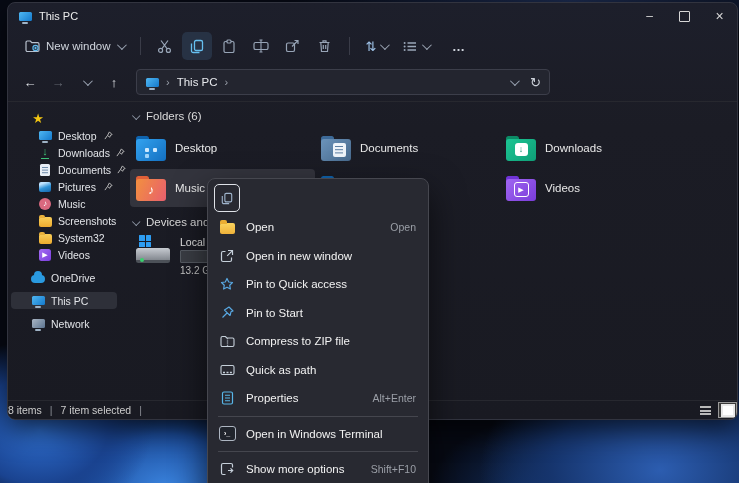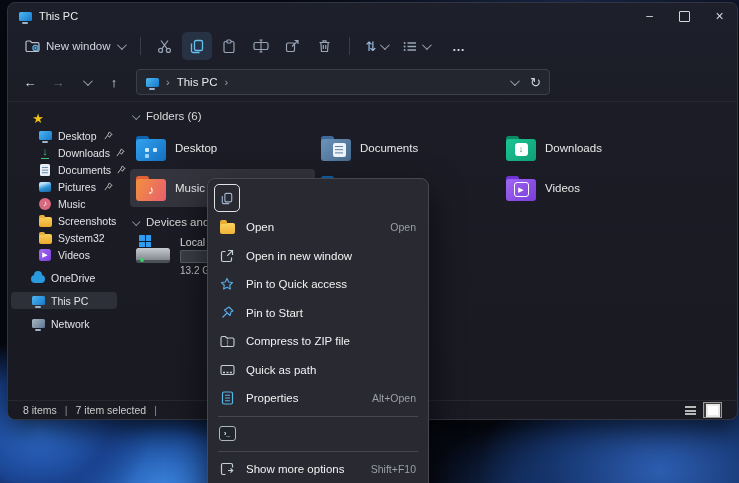--- a/index.html
+++ b/index.html
@@ -97,21 +97,21 @@
   .winflag{position:absolute;left:3px;top:0;width:12px;height:12px;display:grid;grid-template-columns:5.5px 5.5px;grid-template-rows:5.5px 5.5px;gap:1px;}
   .winflag span{background:#2e9df2;border-radius:.5px;}
   .drv-body{position:absolute;left:0;bottom:2px;width:34px;height:12px;border-radius:2.5px;
     background:linear-gradient(#c7cbd1,#83888f);border-bottom:3px solid #4c5158;}
   .led{position:absolute;left:4px;bottom:3px;width:4px;height:4px;border-radius:50%;background:#3ad06e;}
   .drv-info{display:flex;flex-direction:column;gap:2px;font-size:10.5px;color:#e4e4e4;padding-top:1px;}
   .usagebar{width:64px;height:11px;background:#3a3d44;border:1px solid #555a62;border-radius:1px;overflow:hidden;}
   .usagefill{height:100%;width:97%;background:#2aa5dd;}
   .freetext{color:#c6c6c6;font-size:10px;}
   
-  .statusbar{height:18px;flex:none;display:flex;align-items:center;gap:8px;padding:0 15px;
+  .statusbar{height:18px;flex:none;display:flex;align-items:center;gap:8px;padding:0 0;
     font-size:10.5px;color:#cccccc;border-top:1px solid #27282f;}
   .sbdiv{color:#8a8d94;}
   .sbicons{margin-left:auto;display:flex;gap:4px;align-items:center;}
   .sbico{width:17px;height:14px;display:flex;align-items:center;justify-content:center;}
   .lines{width:11px;height:9px;background:linear-gradient(#b9b9b9 0 2px,transparent 2px 3.5px,#b9b9b9 3.5px 5.5px,transparent 5.5px 7px,#b9b9b9 7px 9px);}
   .bigicon{width:10px;height:9px;border:2px solid #e8e8e8;background:#fff;}
   .sbico.active{border:1px solid #9a9a9a;background:#3a3a3a;}
   
   .menu{position:absolute;left:207px;top:178px;width:222px;height:320px;z-index:50;
     background:#282931;border:1px solid #46474f;border-radius:8px;box-shadow:0 14px 34px rgba(0,0,0,.6);
@@ -514,29 +514,30 @@
   </div>
 
   <div class="mi">
     <span class="ic">
       <svg width="13" height="14" viewBox="0 0 13 14" fill="none" stroke="#58b6e8" stroke-width="1.2">
         <rect x="1.5" y="1" width="10" height="12" rx="1.5"></rect>
         <path d="M4 4.2h5M4 7h5M4 9.8h5" stroke-width="1.1"></path>
       </svg>
     </span>
     <span>Properties</span>
-    <span class="sc">Alt+Open</span>
+    <span class="sc">Alt+Enter</span>
   </div>
 
   <div class="msep"></div>
 
   <div class="mi">
     <span class="ic">
         <span class="term">›_</span>
       </span>
+    <span>Open in Windows Terminal</span>
   </div>
 
   <div class="msep"></div>
 
   <div class="mi">
     <span class="ic">
       <svg width="14" height="14" viewBox="0 0 14 14" fill="none" stroke="#c6d0da" stroke-width="1.2">
         <path d="M12.5 5.5V3c0-.8-.7-1.5-1.5-1.5H3c-.8 0-1.5.7-1.5 1.5v8c0 .8.7 1.5 1.5 1.5h2.5"></path>
         <path d="M8 8.5h4.5M10.5 6.3l2.2 2.2-2.2 2.2"></path>
       </svg>

